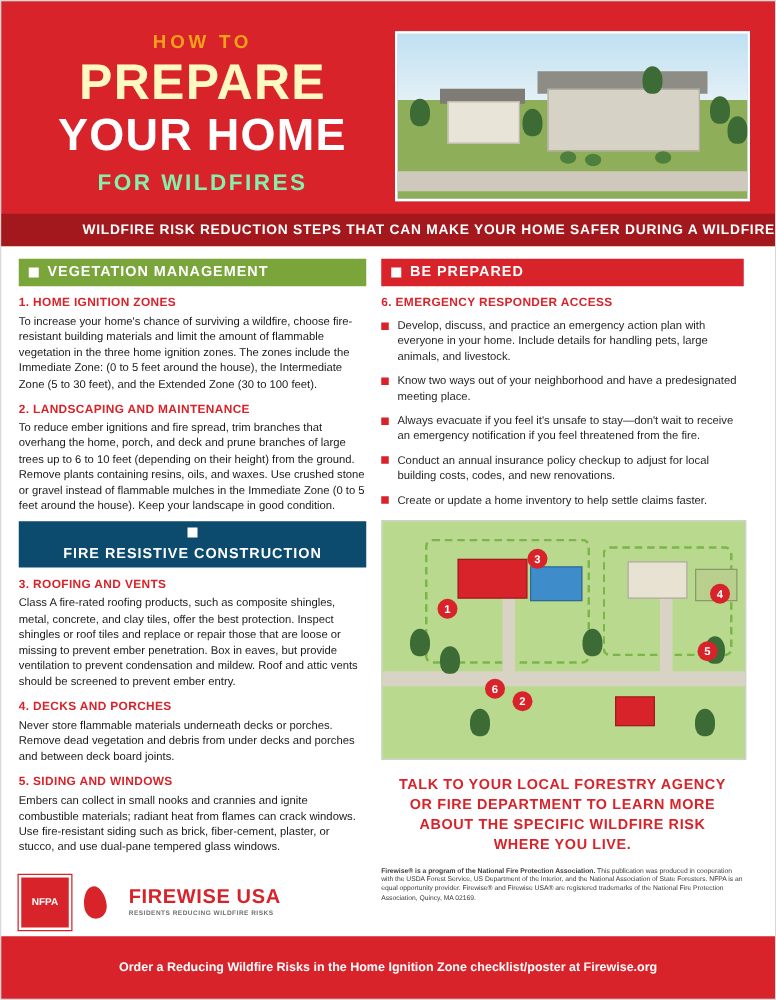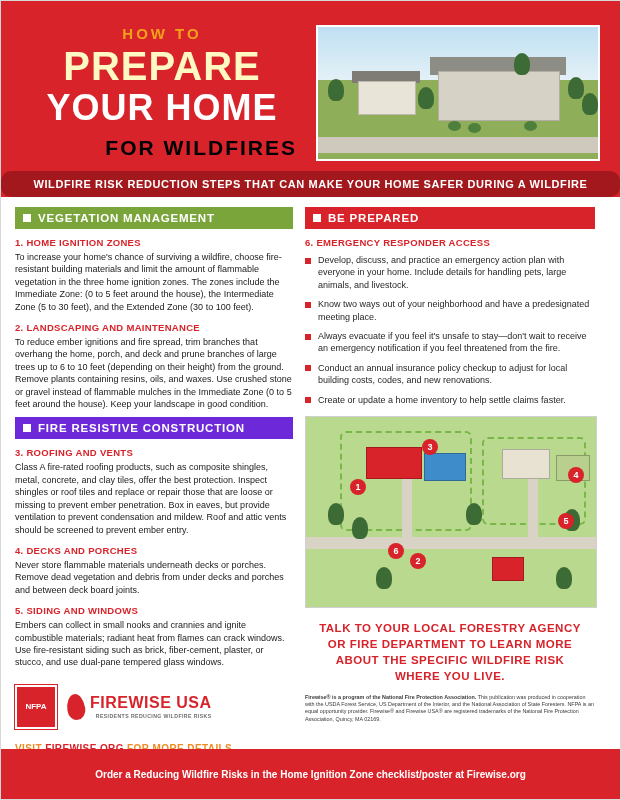--- a/index.html
+++ b/index.html
@@ -19,53 +19,53 @@
     color:#f3a11b;font-weight:bold;font-size:15px;letter-spacing:3px;
     margin:0 0 4px 0;
   }
   .hdr-prepare{
     color:#fef9c3;font-weight:bold;font-size:40px;letter-spacing:1px;line-height:40px;margin:0;
   }
   .hdr-yourhome{
     color:#ffffff;font-weight:bold;font-size:36px;letter-spacing:1px;line-height:40px;margin:2px 0 0 0;
   }
   .hdr-forwildfires{
-    color:#000000;font-weight:bold;font-size:21px;letter-spacing:2px;margin:8px 0 0 0;text-align:right;
+    color:#86efac;font-weight:bold;font-size:18px;letter-spacing:2px;margin:8px 0 0 0;
   }
   .hdr-photo{
     position:absolute;right:20px;top:24px;width:280px;height:132px;
     border:2px solid #ffffff;overflow:hidden;background:#9ec9e8;
   }
   .sky{position:absolute;left:0;top:0;width:100%;height:44%;background:linear-gradient(#bfe0f2,#e7f2f7);}
   .ground{position:absolute;left:0;top:40%;width:100%;height:60%;background:#8fae5a;}
   .road{position:absolute;left:0;bottom:6px;width:100%;height:16px;background:#cfc9bd;}
   .house-main{position:absolute;left:120px;top:44px;width:120px;height:48px;background:#d6d2c6;border:1px solid #b3aea1;}
   .roof-main{position:absolute;left:112px;top:30px;width:136px;height:18px;background:#8d8madd;background:#8d8d85;transform:skewX(0deg);}
   .house-2{position:absolute;left:40px;top:54px;width:56px;height:32px;background:#e8e4d8;border:1px solid #bdb8ab;}
   .roof-2{position:absolute;left:34px;top:44px;width:68px;height:12px;background:#7e7c74;}
   .tree{position:absolute;width:16px;height:22px;background:#3d6b35;border-radius:50% 50% 40% 40%;}
   .shrub{position:absolute;width:13px;height:10px;background:#4f7f3c;border-radius:50%;}
   .hdr-strip{
     position:absolute;left:0;bottom:0;width:100%;height:26px;background:#a3181d;
     color:#ffffff;font-weight:bold;font-size:11px;letter-spacing:.6px;
-    display:flex;align-items:center;justify-content:center;text-align:center;border-radius:10px;
+    display:flex;align-items:center;justify-content:flex-end;text-align:center;
   }
 
   
   .cols{display:flex;padding:10px 14px 0 14px;box-sizing:border-box;}
   .col-left{width:290px;padding-right:12px;box-sizing:border-box;}
   .col-right{width:290px;box-sizing:border-box;}
 
   .bar{
     display:flex;align-items:center;gap:7px;
     color:#ffffff;font-weight:bold;font-size:11.5px;letter-spacing:.8px;
     padding:5px 8px;margin-bottom:8px;
   }
   .bar.green{background:#7aa53a;}
-  .bar.orange{background:#6d28d9;}
+  .bar.orange{background:#0c4a6e;flex-direction:column;}
   .bar.red{background:#d8232a;}
   .bar .sq{width:8px;height:8px;background:#ffffff;display:inline-block;flex:none;}
 
   h3.sec{
     color:#d8232a;font-size:9.5px;font-weight:bold;letter-spacing:.3px;
     margin:9px 0 3px 0;text-transform:uppercase;
   }
   h3.sec.first{margin-top:0;}
   p.body{
     font-size:9px;line-height:12.4px;margin:0 0 7px 0;color:#1a1a1a;text-align:left;
@@ -103,21 +103,21 @@
     margin-top:10px;font-size:5.4px;line-height:7.2px;color:#3a3a3a;text-align:left;
   }
   .fineprint .lead{font-weight:bold;}
 
   
   .logorow{display:flex;align-items:center;gap:10px;margin-top:16px;}
   .nfpa{
     width:38px;height:40px;background:#d8232a;color:#fff;display:flex;align-items:center;justify-content:center;
     font-size:8px;font-weight:bold;border:2px solid #fff;box-shadow:0 0 0 1px #d8232a;
   }
-  .fw-logo{display:flex;align-items:center;gap:5px;text-align:right;}
+  .fw-logo{display:flex;align-items:center;gap:18px;}
   .flame{
     width:18px;height:26px;background:#d8232a;border-radius:50% 50% 50% 50%/60% 60% 40% 40%;
     transform:rotate(-8deg);
   }
   .fw-text .t1{color:#d8232a;font-weight:bold;font-size:16px;letter-spacing:.5px;line-height:16px;}
   .fw-text .t2{color:#6d6e71;font-weight:bold;font-size:5.2px;letter-spacing:.4px;margin-top:2px;}
   .visit{margin-top:14px;font-size:10px;font-weight:bold;color:#ef8b22;letter-spacing:.4px;}
   .visit .red{color:#d8232a;}
 
   

